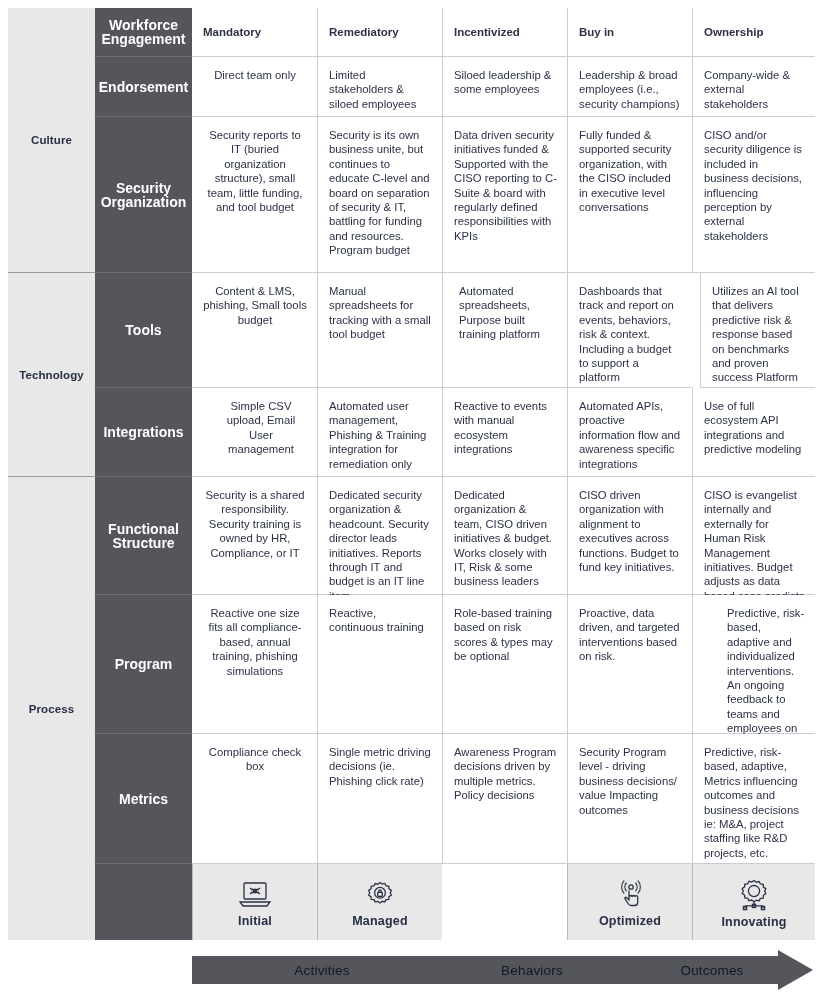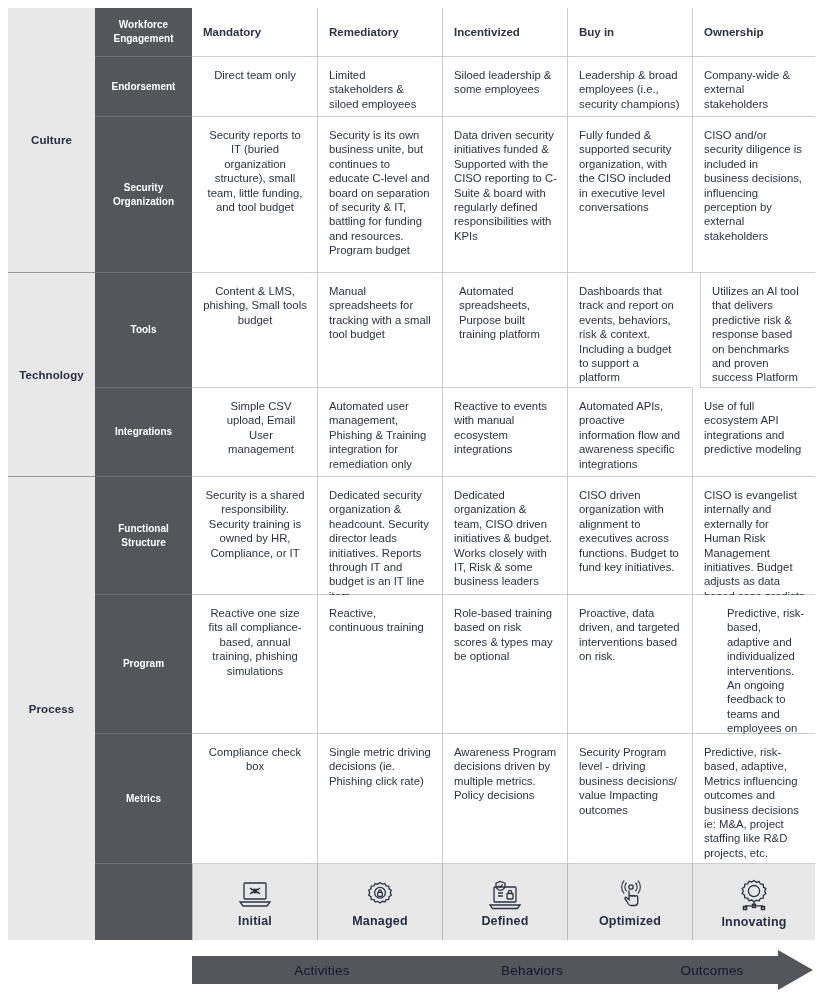--- a/index.html
+++ b/index.html
@@ -39,21 +39,21 @@
     border-bottom: 1px solid #9a9a9a;
     border-top: 1px solid transparent;
   }
   .cat-cell.first { border-top: none; }
   .cat-cell.last  { border-bottom: none; }
 
   .row-label {
     background: #55565c;
     color: #ffffff;
     font-weight: bold;
-    font-size: 10px;
+    font-size: 14px;
     line-height: 14px;
     display: flex;
     align-items: center;
     justify-content: center;
     text-align: center;
     padding: 2px 6px;
     border-bottom: 1px solid #6e6f75;
   }
   .row-label.hdr { align-items: center; }
 
@@ -236,34 +236,20 @@
         <svg width="32" height="30" viewBox="0 0 32 30" fill="none" stroke="#2c3246" stroke-width="1.3">
           <path d="M16 2.5l2.2 1.6 2.6-.7 1.3 2.4 2.7.3.2 2.7 2.3 1.4-1 2.5 1 2.5-2.3 1.4-.2 2.7-2.7.3-1.3 2.4-2.6-.7L16 23l-2.2-1.6-2.6.7-1.3-2.4-2.7-.3-.2-2.7L4.7 15.3l1-2.5-1-2.5 2.3-1.4.2-2.7 2.7-.3 1.3-2.4 2.6.7z"></path>
           <circle cx="16" cy="12.8" r="5.4"></circle>
           <rect x="13.7" y="12.3" width="4.6" height="4" rx=".7"></rect>
           <path d="M14.8 12.3v-1.2a1.2 1.2 0 012.4 0v1.2"></path>
         </svg>
       </span>
       <span class="lvl-label">Managed</span>
     </div>
 
-    <div class="foot-cell" style="grid-column:5; grid-row:9;">
-      <span>
-        <svg width="36" height="30" viewBox="0 0 36 30" fill="none" stroke="#2c3246" stroke-width="1.3">
-          <rect x="7" y="7" width="22" height="15" rx="1"></rect>
-          <path d="M3 25h30l-2.5 3.5H5.5z"></path>
-          <path d="M11 13h5M11 16h5"></path>
-          <rect x="20" y="13.5" width="6" height="5.5" rx=".7"></rect>
-          <path d="M21.4 13.5v-1.6a1.6 1.6 0 013.2 0v1.6"></path>
-          <path d="M13.5 1.5l4.5 1.6v3.1c0 2-1.9 3.4-4.5 4.3-2.6-.9-4.5-2.3-4.5-4.3V3.1z"></path>
-          <path d="M11.5 5.6l1.5 1.5 2.6-2.7"></path>
-        </svg>
-      </span>
-      <span class="lvl-label">Defined</span>
-    </div>
 
     <div class="foot-cell" style="grid-column:6; grid-row:9;">
       <span>
         <svg width="30" height="30" viewBox="0 0 30 30" fill="none" stroke="#2c3246" stroke-width="1.3">
           <circle cx="16" cy="7" r="2.2"></circle>
           <path d="M11.5 11.2a6.3 6.3 0 010-8.4M20.5 11.2a6.3 6.3 0 000-8.4"></path>
           <path d="M9.2 13.6a9.6 9.6 0 010-13.1M22.8 13.6a9.6 9.6 0 000-13.1" opacity=".85"></path>
           <path d="M14 10.5v9.2l-2.6-2.3c-.8-.7-2 .4-1.4 1.3l3.4 5.3c.6 1 1.5 1.5 2.7 1.5h3.5c1.8 0 3.1-1.3 3.1-3.1V17c0-.8-.6-1.4-1.4-1.4s-1.3.6-1.3 1.3c0-.8-.6-1.4-1.4-1.4s-1.4.6-1.4 1.4c0-.8-.5-1.4-1.3-1.4s-1.3.5-1.3 1.3"></path>
         </svg>
       </span>

